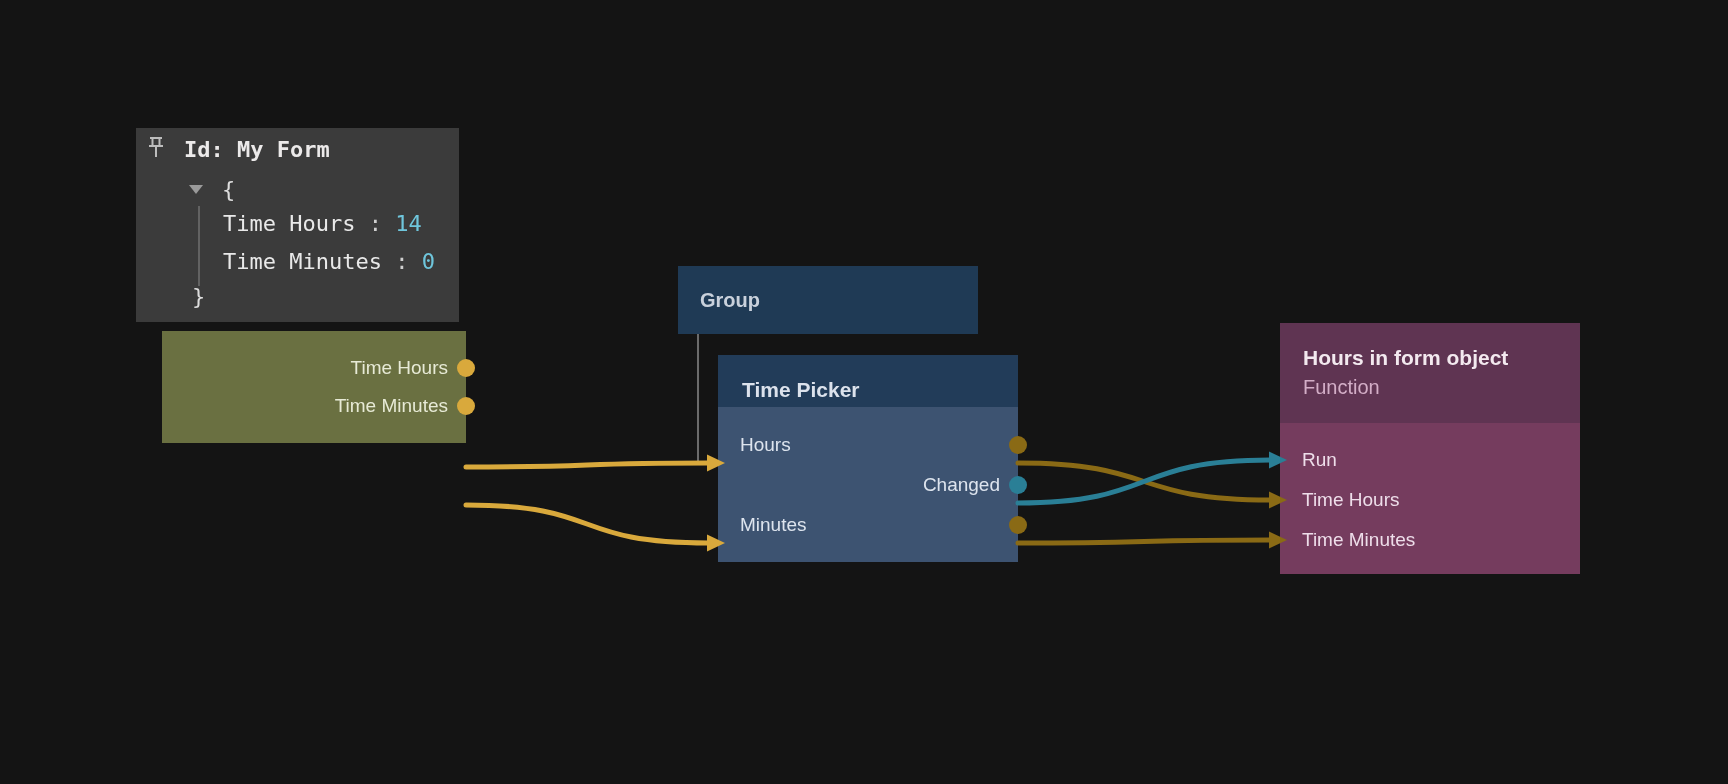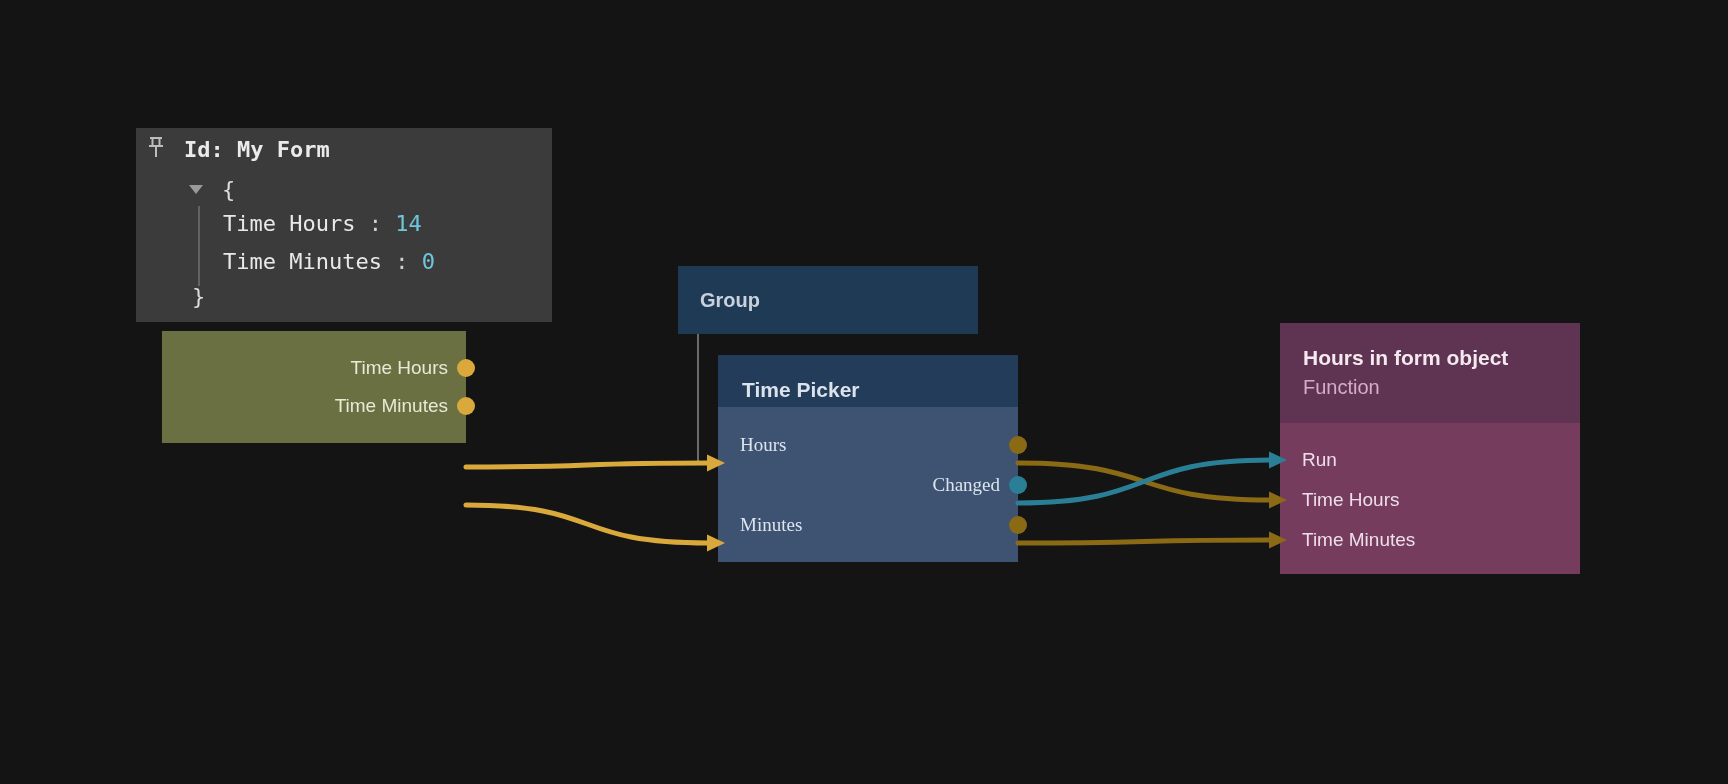--- a/index.html
+++ b/index.html
@@ -3,21 +3,21 @@
 <meta charset="utf-8">
 <style>
   html,body{margin:0;padding:0;background:#141414;}
   #canvas{
     position:relative;width:1728px;height:784px;overflow:hidden;
     background:#141414;font-family:"Liberation Sans",sans-serif;
     -webkit-font-smoothing:antialiased;
   }
   
   .tooltip{
-    position:absolute;left:136px;top:128px;width:416px;height:194px;
+    position:absolute;left:136px;top:128px;width:323px;height:194px;
     background:#3b3b3b;color:#e8e8e8;
     font-family:"DejaVu Sans Mono",monospace;font-size:22px;
   }
   .tt-line{position:absolute;line-height:28px;white-space:pre;}
   .tt-title{left:48px;top:8px;font-weight:bold;color:#eceaea;}
   .tt-pin{position:absolute;left:9px;top:7px;width:22px;height:26px;}
   .tt-caret{
     position:absolute;left:53px;top:57px;width:0;height:0;
     border-left:7px solid transparent;border-right:7px solid transparent;
     border-top:9px solid #9a9a9a;
@@ -62,21 +62,21 @@
   }
   .n-group .node-title{color:#c9d1dc;font-size:20px;}
   .group-link-v{position:absolute;left:697px;top:334px;width:2px;height:130px;background:#6b6b6b;}
   .group-link-h{position:absolute;left:697px;top:462px;width:19px;height:2px;background:#6b6b6b;}
   
   .n-timepicker{left:718px;top:355px;width:300px;height:225px;}
   .n-timepicker .node-header{height:52px;background:#223c59;padding:20px 0 0 24px;}
   .n-timepicker .node-title{color:#dce2ec;}
   .n-timepicker .node-body{height:155px;background:#3d5371;padding-top:18px;box-sizing:border-box;}
   .n-timepicker .port-row{height:40px;}
-  .n-timepicker .port-label{color:#dde4ee;font-family:Liberation Serif, serif;}
+  .n-timepicker .port-label{color:#dde4ee;}
   
   .n-store{left:1280px;top:323px;width:300px;height:251px;}
   .n-store .node-header{height:100px;background:#5f3452;padding:20px 0 0 23px;}
   .n-store .node-title{color:#f3e9ef;}
   .n-store .node-sub{color:#d3aec7;}
   .n-store .node-body{height:151px;background:#753c5e;padding-top:17px;box-sizing:border-box;}
   .n-store .port-row{height:40px;}
   .n-store .port-label{color:#eedeea;}
   
   #wires{position:absolute;left:0;top:0;pointer-events:none;}

